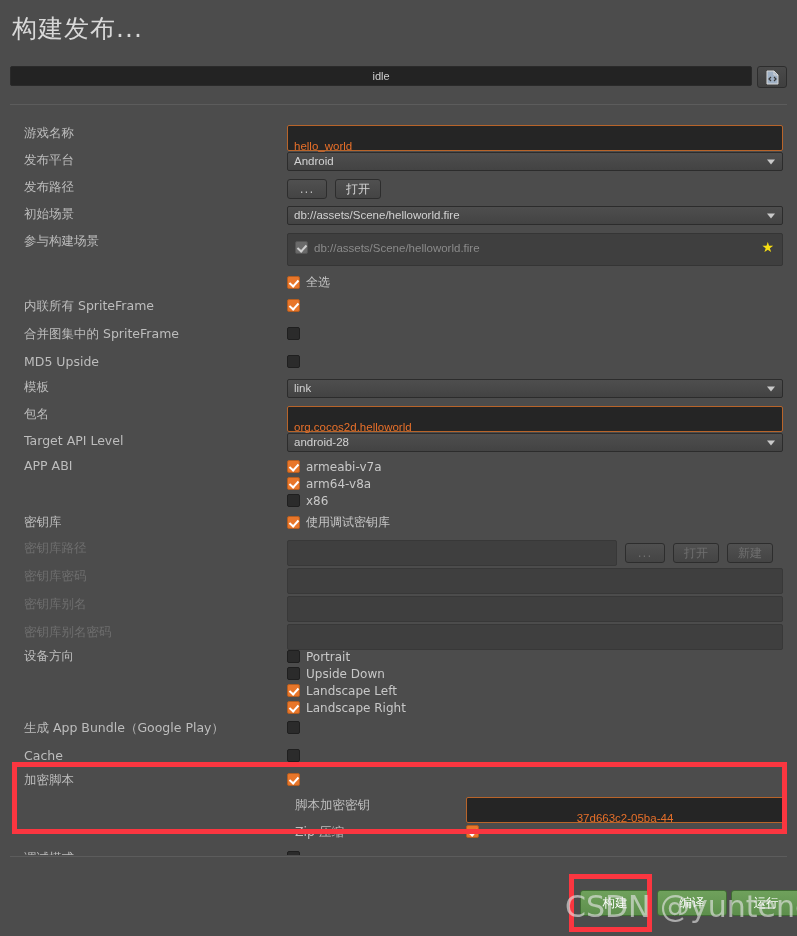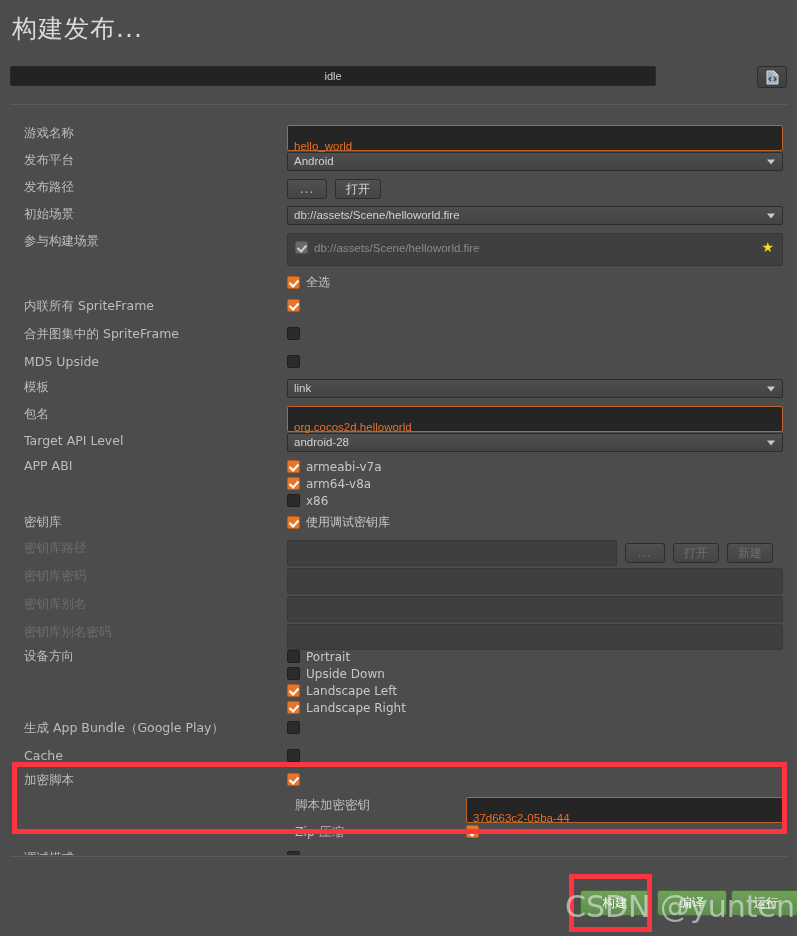--- a/index.html
+++ b/index.html
@@ -15,21 +15,21 @@
   .page{position:relative;width:797px;height:936px;overflow:hidden;}
 
   
   .title{
     position:absolute;left:12px;top:12px;
     font-size:25px;color:#d8d8d8;letter-spacing:1px;
     font-family:"DejaVu Sans","Liberation Sans",sans-serif;
   }
   .progress-row{position:absolute;left:10px;top:66px;width:777px;height:20px;}
   .progress-bar{
-    position:absolute;left:0;top:0;width:646px;height:20px;
+    position:absolute;left:0;top:0;width:742px;height:20px;
     background:#232323;border:1px solid #2a2a2a;border-radius:2px;
     box-sizing:border-box;
     display:flex;align-items:center;justify-content:center;
     color:#cfcfcf;font-size:11px;
   }
   .icon-btn{
     position:absolute;right:0;top:0;width:30px;height:22px;
     background:linear-gradient(#4a4a4a,#3f3f3f);
     border:1px solid #2d2d2d;border-radius:3px;
     box-sizing:border-box;
@@ -367,21 +367,21 @@
 
     <div class="row" style="top:662px;">
       <div class="lbl">加密脚本</div>
       <div class="ctl">
         <span class="cb on"></span>
       </div>
     </div>
 
     <div class="row" style="top:687px;">
       <div class="lbl sub">脚本加密密钥</div>
-      <div class="ctl" style="left:466px;">
+      <div class="ctl" style="left:466px;text-align:center;">
         <div class="input orange key">37d663c2-05ba-44</div>
       </div>
     </div>
 
     <div class="row" style="top:714px;">
       <div class="lbl sub">Zip 压缩</div>
       <div class="ctl" style="left:466px;">
         <span class="cb on"></span>
       </div>
     </div>

